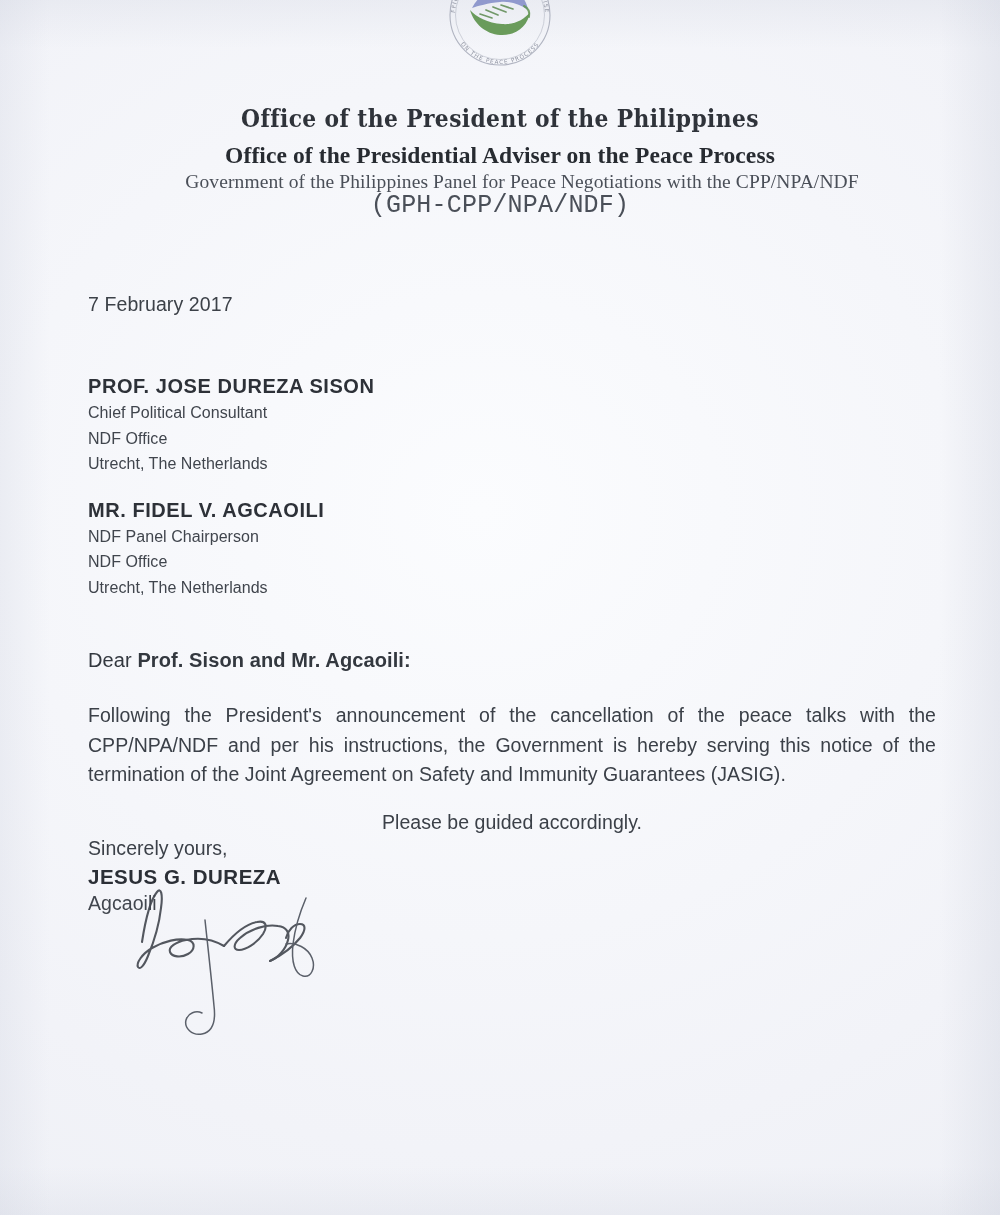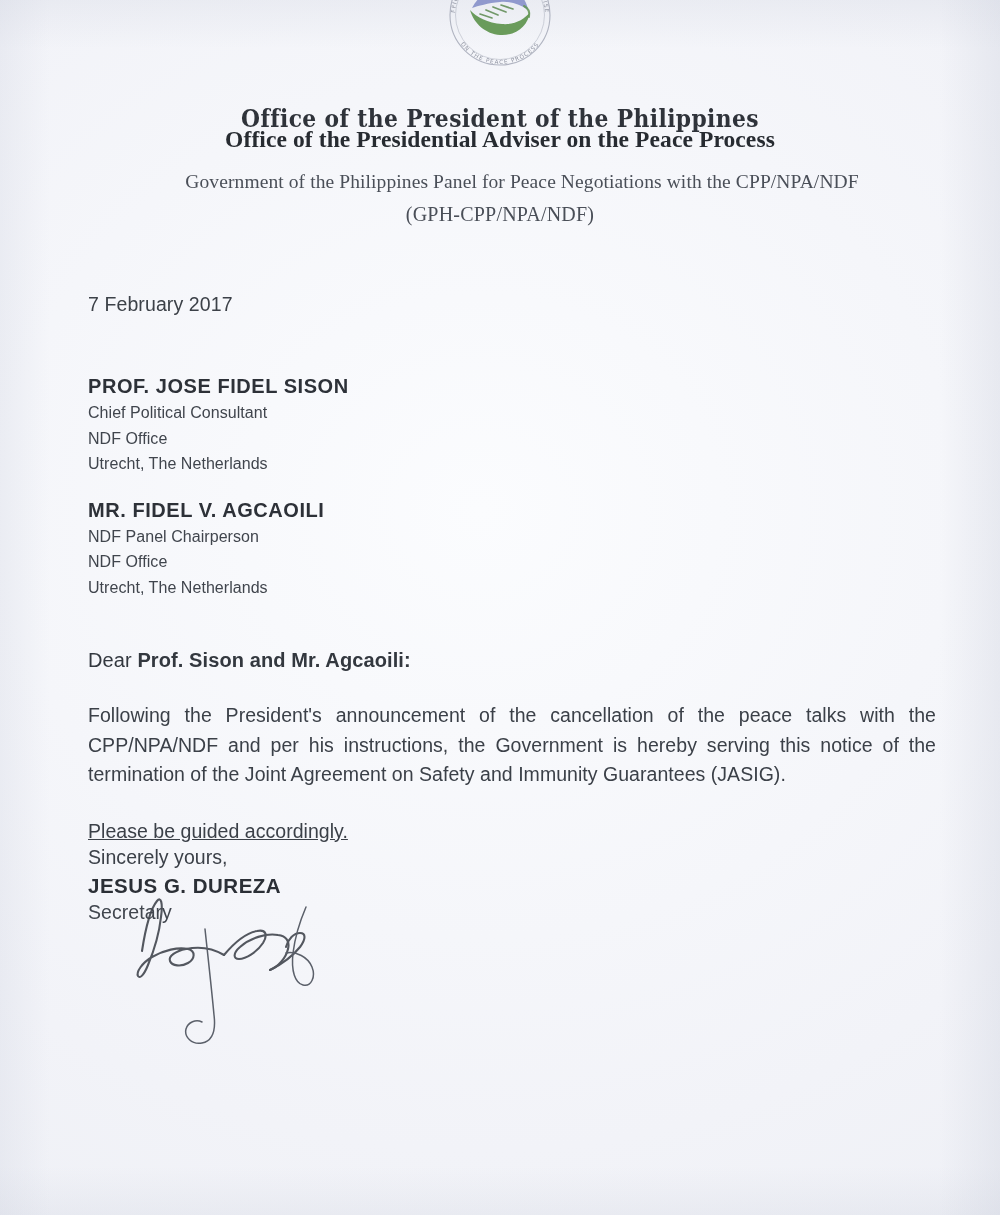--- a/index.html
+++ b/index.html
@@ -73,41 +73,41 @@
     font-variant: normal;
     transform: scaleX(.97);
   }
   
   .lh-1 .bl {
     font-family: "DejaVu Serif", serif;
     font-weight: 700;
     font-stretch: condensed;
   }
   .lh-2 {
-    top: 126px;
+    top: 142px;
     font-family: "Liberation Serif", serif;
     font-weight: 700;
     font-size: 23.5px;
     color: #272b31;
     letter-spacing: .1px;
   }
   .lh-3 {
     top: 171px;
     font-family: "Liberation Serif", serif;
     font-weight: 400;
     font-size: 19.5px;
     color: #4a4f58;
     letter-spacing: .1px;
     padding-left: 44px;
   }
   .lh-4 {
-    top: 203px;
-    font-family: Liberation Serif, serif;
+    top: 191px;
+    font-family: Liberation Mono, monospace;
     font-weight: 400;
-    font-size: 20px;
+    font-size: 25px;
     color: #4a4f58;
     letter-spacing: .2px;
   }
 
   
   .doc-body {
     position: absolute;
     left: 88px;
     top: 293px;
     width: 850px;
@@ -149,23 +149,22 @@
     margin-top: 29px;
     font-size: 19.5px;
     line-height: 29.5px;
     color: #3b4048;
     text-align: justify;
     width: 848px;
     letter-spacing: .04px;
   }
 
   .para-2 {
-    margin-top: 27px;
-    text-align: left;
-    text-decoration: underline;
+    margin-top: 18px;
+    text-align: center;
   }
 
   .closing {
     font-size: 19.5px;
     color: #3b4048;
     letter-spacing: .05px;
   }
 
   
   .sig-area {
@@ -256,21 +255,21 @@
   </div>
   <div class="lh lh-2">Office of the Presidential Adviser on the Peace Process</div>
   <div class="lh lh-3">Government of the Philippines Panel for Peace Negotiations with the CPP/NPA/NDF</div>
   <div class="lh lh-4">(GPH-CPP/NPA/NDF)</div>
 
   <div class="doc-body">
 
     <div class="date">7 February 2017</div>
 
     <div class="addr addr-1">
-      <div class="nm">PROF. JOSE FIDEL SISON</div>
+      <div class="nm">PROF. JOSE DUREZA SISON</div>
       <div class="ln">Chief Political Consultant</div>
       <div class="ln">NDF Office</div>
       <div class="ln">Utrecht, The Netherlands</div>
     </div>
 
     <div class="addr addr-2">
       <div class="nm">MR. FIDEL V. AGCAOILI</div>
       <div class="ln">NDF Panel Chairperson</div>
       <div class="ln">NDF Office</div>
       <div class="ln">Utrecht, The Netherlands</div>
@@ -301,18 +300,18 @@
                  C 194,60 188,66 186,74"></path>
         <path class="sig-path thin" d="M 206,34 C 200,48 195,64 193,80 C 191,98 195,110 203,112
                  C 211,114 216,104 212,94 C 208,84 196,78 186,80"></path>
 
         <path class="sig-path thin" d="M 105,56 C 108,84 112,120 114,142 C 116,158 112,168 102,170
                  C 92,172 84,164 86,156 C 88,149 96,146 102,149"></path>
       </svg>
 
       <div class="signer">
         <div class="signer-name">JESUS G. DUREZA</div>
-        <div class="signer-title">Secretary</div>
+        <div class="signer-title">Agcaoili</div>
       </div>
     </div>
 
   </div>
 </div>
 
 </body></html>

